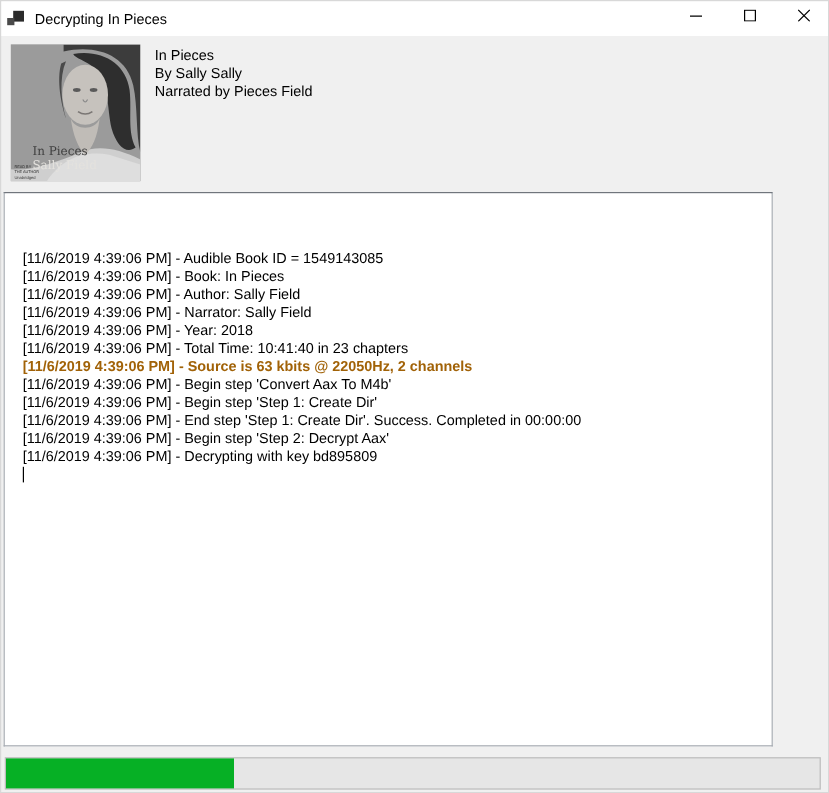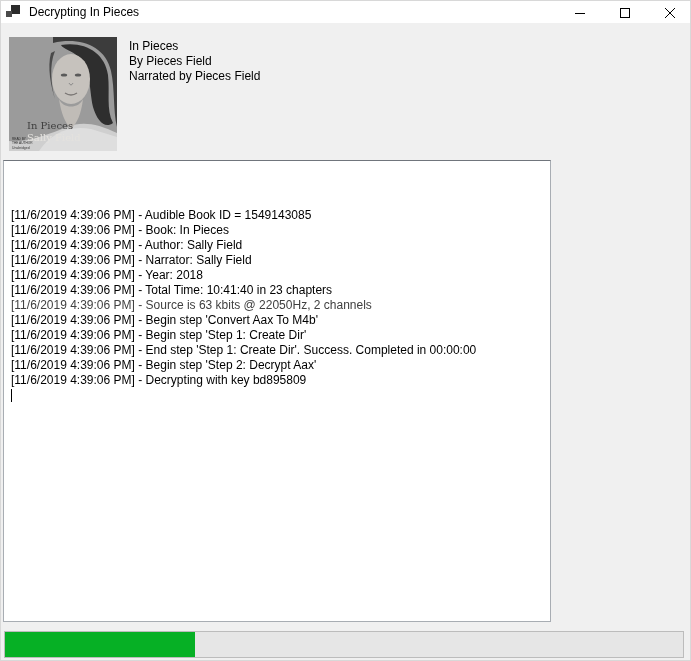--- a/index.html
+++ b/index.html
@@ -8,21 +8,21 @@
     font-family: "Liberation Sans", sans-serif;
     background: #f0f0f0;
     position: relative;
     overflow: hidden;
     border: 1px solid #d8d8d8;
   }
 
   
   .titlebar {
     position: absolute; top: 0; left: 0;
-    width: 691px; height: 22px;
+    width: 691px; height: 29px;
     background: #ffffff;
     display: flex; align-items: center;
   }
   .app-icon { width: 16px; height: 16px; margin-left: 5px; position: relative; flex: 0 0 auto; }
   .app-icon .sq-big  { position: absolute; left: 5px; top: 1px;  width: 9px; height: 9px; background: #2b2b2b; }
   .app-icon .sq-small{ position: absolute; left: 0px; top: 7px;  width: 6px; height: 6px; background: #4a4a4a; }
   .title-text {
     margin-left: 7px; font-size: 12px; color: #000000;
     white-space: nowrap; flex: 1 1 auto;
   }
@@ -43,34 +43,34 @@
   }
   .cover svg { display: block; }
   .book-info {
     position: absolute; left: 128px; top: 38px;
     font-size: 12px; color: #000000; line-height: 15px;
   }
 
   
   .log-box {
     position: absolute; left: 2px; top: 159px;
-    width: 548px; height: 462px;
+    width: 641px; height: 462px;
     background: #ffffff;
     border: 1px solid #a8adb3;
     border-top-color: #70757c;
-    padding: 2px 7px;
+    padding: 2px 15px;
     font-size: 12px;
     line-height: 15px;
     color: #000000;
     overflow: hidden;
     white-space: pre;
     cursor: text;
   }
   .log-line { height: 15px; white-space: pre; }
-  .log-line.red { color: #404040; }
+  .log-line.red { color: #a16207; font-weight: bold; }
   .caret {
     width: 1px; height: 13px; margin-top: 1px;
     background: #000000;
   }
 
   
   .progress-track {
     position: absolute; left: 3px; top: 630px;
     width: 680px; height: 27px;
     background: #e6e6e6;
@@ -135,21 +135,21 @@
     <text x="18" y="104" font-family="DejaVu Serif, serif" font-size="10" fill="#e4e2de">Sally Field</text>
 
     <text x="3" y="103" font-family="Liberation Sans, sans-serif" font-size="3.2" fill="#2a2a2a">READ BY</text>
     <text x="3" y="107" font-family="Liberation Sans, sans-serif" font-size="3.2" fill="#2a2a2a">THE AUTHOR</text>
     <text x="3" y="112" font-family="Liberation Sans, sans-serif" font-size="3.4" fill="#3a3a3a">Unabridged</text>
   </svg>
 </div>
 
 <div class="book-info">
   <div>In Pieces</div>
-  <div>By Pieces Field</div>
+  <div>By Sally Sally</div>
   <div>Narrated by Pieces Field</div>
 </div>
 
 <div class="log-box" id="log-box">
   
   <div class="log-line">[11/6/2019 4:39:06 PM] - Audible Book ID = 1549143085</div><div class="log-line">[11/6/2019 4:39:06 PM] - Book: In Pieces</div><div class="log-line">[11/6/2019 4:39:06 PM] - Author: Sally Field</div><div class="log-line">[11/6/2019 4:39:06 PM] - Narrator: Sally Field</div><div class="log-line">[11/6/2019 4:39:06 PM] - Year: 2018</div><div class="log-line">[11/6/2019 4:39:06 PM] - Total Time: 10:41:40 in 23 chapters</div><div class="log-line red">[11/6/2019 4:39:06 PM] - Source is 63 kbits @ 22050Hz, 2 channels</div><div class="log-line">[11/6/2019 4:39:06 PM] - Begin step 'Convert Aax To M4b'</div><div class="log-line">[11/6/2019 4:39:06 PM] - Begin step 'Step 1: Create Dir'</div><div class="log-line">[11/6/2019 4:39:06 PM] - End step 'Step 1: Create Dir'. Success. Completed in 00:00:00</div><div class="log-line">[11/6/2019 4:39:06 PM] - Begin step 'Step 2: Decrypt Aax'</div><div class="log-line">[11/6/2019 4:39:06 PM] - Decrypting with key bd895809</div><div class="caret" id="caret"></div>
 </div>
 
 <div class="progress-track">
   <div class="progress-fill" id="progress-fill" style="width: 28%; background: rgb(6, 176, 37);"></div>

